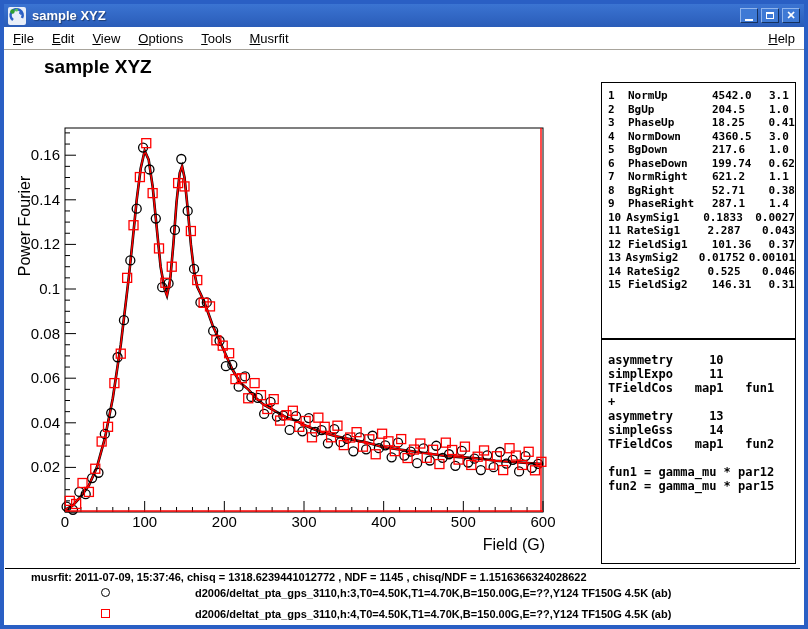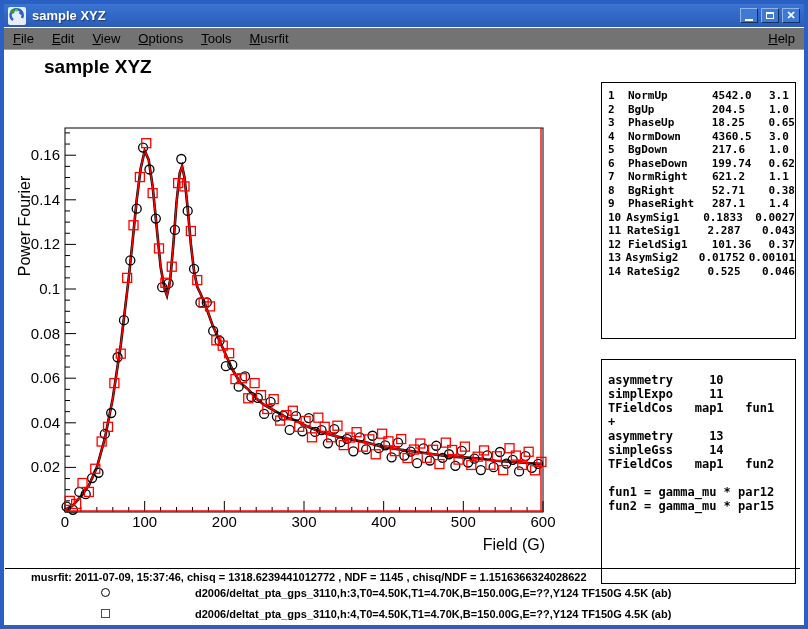--- a/index.html
+++ b/index.html
@@ -13,41 +13,41 @@
   .title-text{color:#ffffff;font-weight:bold;font-size:13px;flex:1;
     text-shadow:1px 1px 1px rgba(0,0,0,.4);}
   .win-btn{width:18px;height:15px;margin-left:3px;background:#3e79d5;
     border-top:1px solid #8fb4ec;border-left:1px solid #8fb4ec;
     border-right:1px solid #16315e;border-bottom:1px solid #16315e;
     display:flex;align-items:center;justify-content:center;box-sizing:border-box;}
   .glyph-min{width:8px;height:2px;background:#fff;margin-top:8px;}
   .glyph-max{width:8px;height:7px;border:1px solid #fff;border-top:2px solid #fff;box-sizing:border-box;}
   .glyph-close{color:#fff;font-size:11px;font-weight:bold;line-height:1;}
   
-  .menubar{height:21px;flex:0 0 21px;background:#737373;border-top:1px solid #ffffff;
+  .menubar{height:21px;flex:0 0 21px;background:#ffffff;border-top:1px solid #ffffff;
     border-bottom:1px solid #a8a49c;display:flex;align-items:center;font-size:13px;color:#000;}
   .menu-item{display:inline-block;padding:2px 9px;cursor:default;}
   .menu-item::first-letter{text-decoration:underline;}
   .menu-spacer{flex:1;}
   
   .canvas{position:relative;flex:1;background:#ffffff;overflow:hidden;}
   .canvas-title{position:absolute;left:40px;top:6px;font-size:19px;font-weight:bold;color:#000;}
   #plot{position:absolute;left:0;top:0;}
   
   .param-box{position:absolute;left:597px;top:32px;width:195px;height:257px;
     border:1px solid #000;box-sizing:border-box;padding-top:6px;
     font-family:"DejaVu Sans Mono",monospace;font-size:11px;font-weight:bold;color:#000;}
   .param-row{display:flex;height:13.5px;line-height:13.5px;padding-left:6px;}
   .p-no{width:20px;}
   .p-name{width:84px;}
   .p-val{width:57px;}
   .p-err{flex:1;}
   .theory-box{position:absolute;left:597px;top:289px;width:195px;height:225px;
     border:1px solid #000;box-sizing:border-box;padding:13px 0 0 6px;
-    font-family:"DejaVu Sans Mono",monospace;font-size:12px;font-weight:bold;color:#000;margin-top:20px;}
+    font-family:"DejaVu Sans Mono",monospace;font-size:12px;font-weight:bold;color:#000;}
   .theory-line{white-space:pre;height:14px;line-height:14px;}
   
   .separator{position:absolute;left:1px;top:518px;width:795px;border-top:1px solid #000;}
   .status-line{position:absolute;left:21px;top:521px;font-size:11px;font-weight:bold;color:#000;padding-left:6px;}
   .legend-row{position:absolute;left:0;width:100%;height:14px;}
   .legend-row-1{top:536px;}
   .legend-row-2{top:557px;}
   .legend-marker{position:absolute;left:97px;top:2px;width:9px;height:9px;box-sizing:border-box;}
   .marker-circle{border:1.4px solid #000;border-radius:50%;}
   .marker-square{border:1.4px solid #ff0000;}
@@ -342,21 +342,21 @@
         <div class="param-row">
           <span class="p-no">2</span>
           <span class="p-name">BgUp</span>
           <span class="p-val">204.5</span>
           <span class="p-err">1.0</span>
         </div>
         <div class="param-row">
           <span class="p-no">3</span>
           <span class="p-name">PhaseUp</span>
           <span class="p-val">18.25</span>
-          <span class="p-err">0.65</span>
+          <span class="p-err">0.41</span>
         </div>
         <div class="param-row">
           <span class="p-no">4</span>
           <span class="p-name">NormDown</span>
           <span class="p-val">4360.5</span>
           <span class="p-err">3.0</span>
         </div>
         <div class="param-row">
           <span class="p-no">5</span>
           <span class="p-name">BgDown</span>
@@ -409,20 +409,26 @@
           <span class="p-no">13</span>
           <span class="p-name">AsymSig2</span>
           <span class="p-val">0.01752</span>
           <span class="p-err">0.00101</span>
         </div>
         <div class="param-row">
           <span class="p-no">14</span>
           <span class="p-name">RateSig2</span>
           <span class="p-val">0.525</span>
           <span class="p-err">0.046</span>
+        </div>
+        <div class="param-row">
+          <span class="p-no">15</span>
+          <span class="p-name">FieldSig2</span>
+          <span class="p-val">146.31</span>
+          <span class="p-err">0.31</span>
         </div>
       </div>
     <div class="theory-box" id="theory-box">
         <div class="theory-line">asymmetry     10</div>
         <div class="theory-line">simplExpo     11</div>
         <div class="theory-line">TFieldCos   map1   fun1</div>
         <div class="theory-line">+</div>
         <div class="theory-line">asymmetry     13</div>
         <div class="theory-line">simpleGss     14</div>
         <div class="theory-line">TFieldCos   map1   fun2</div>

